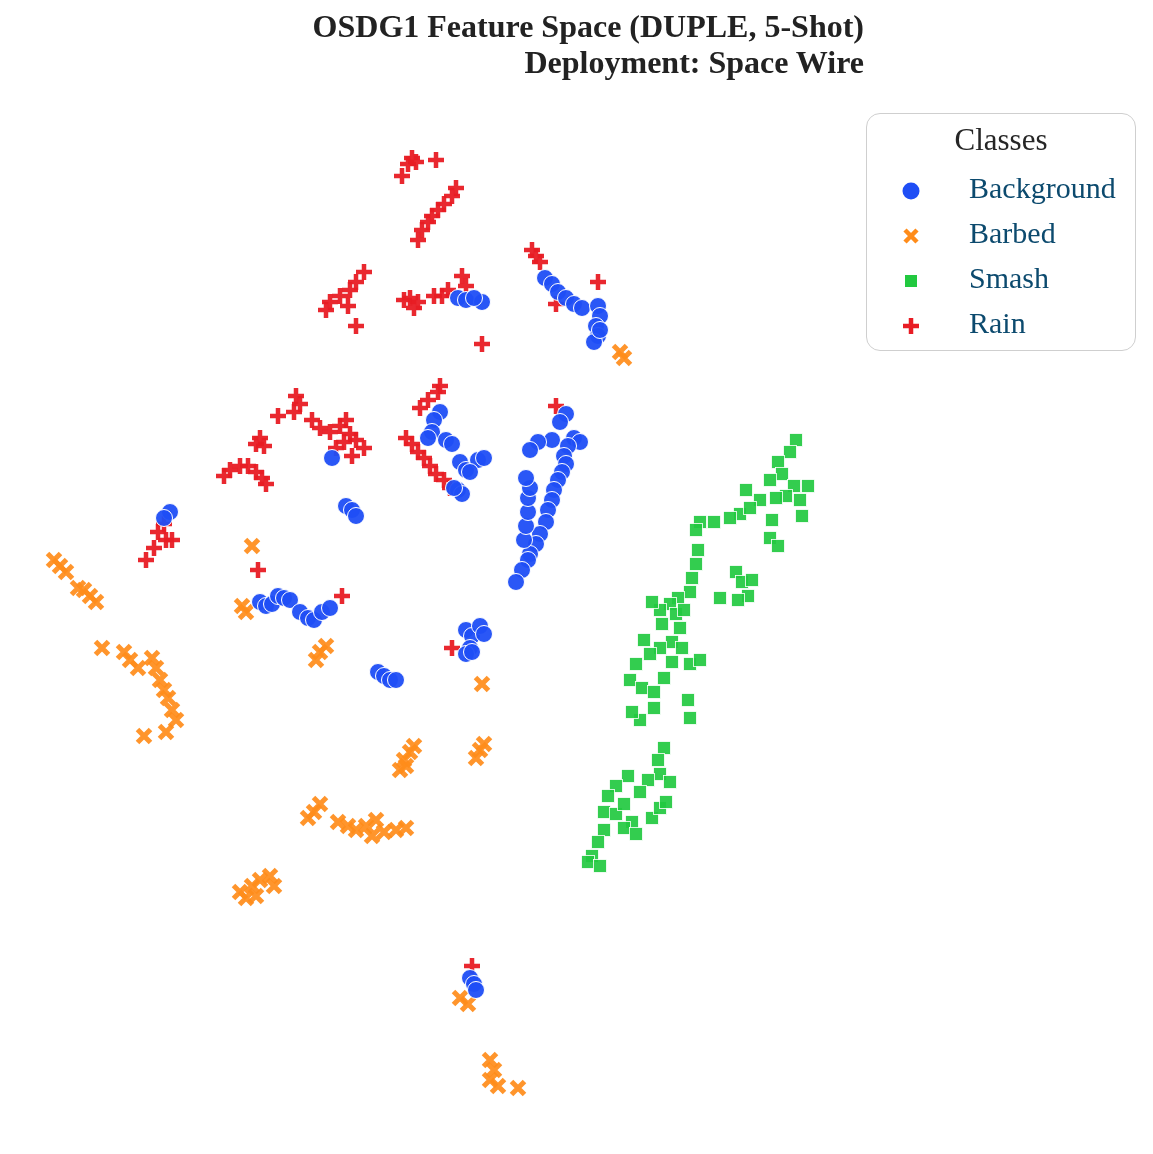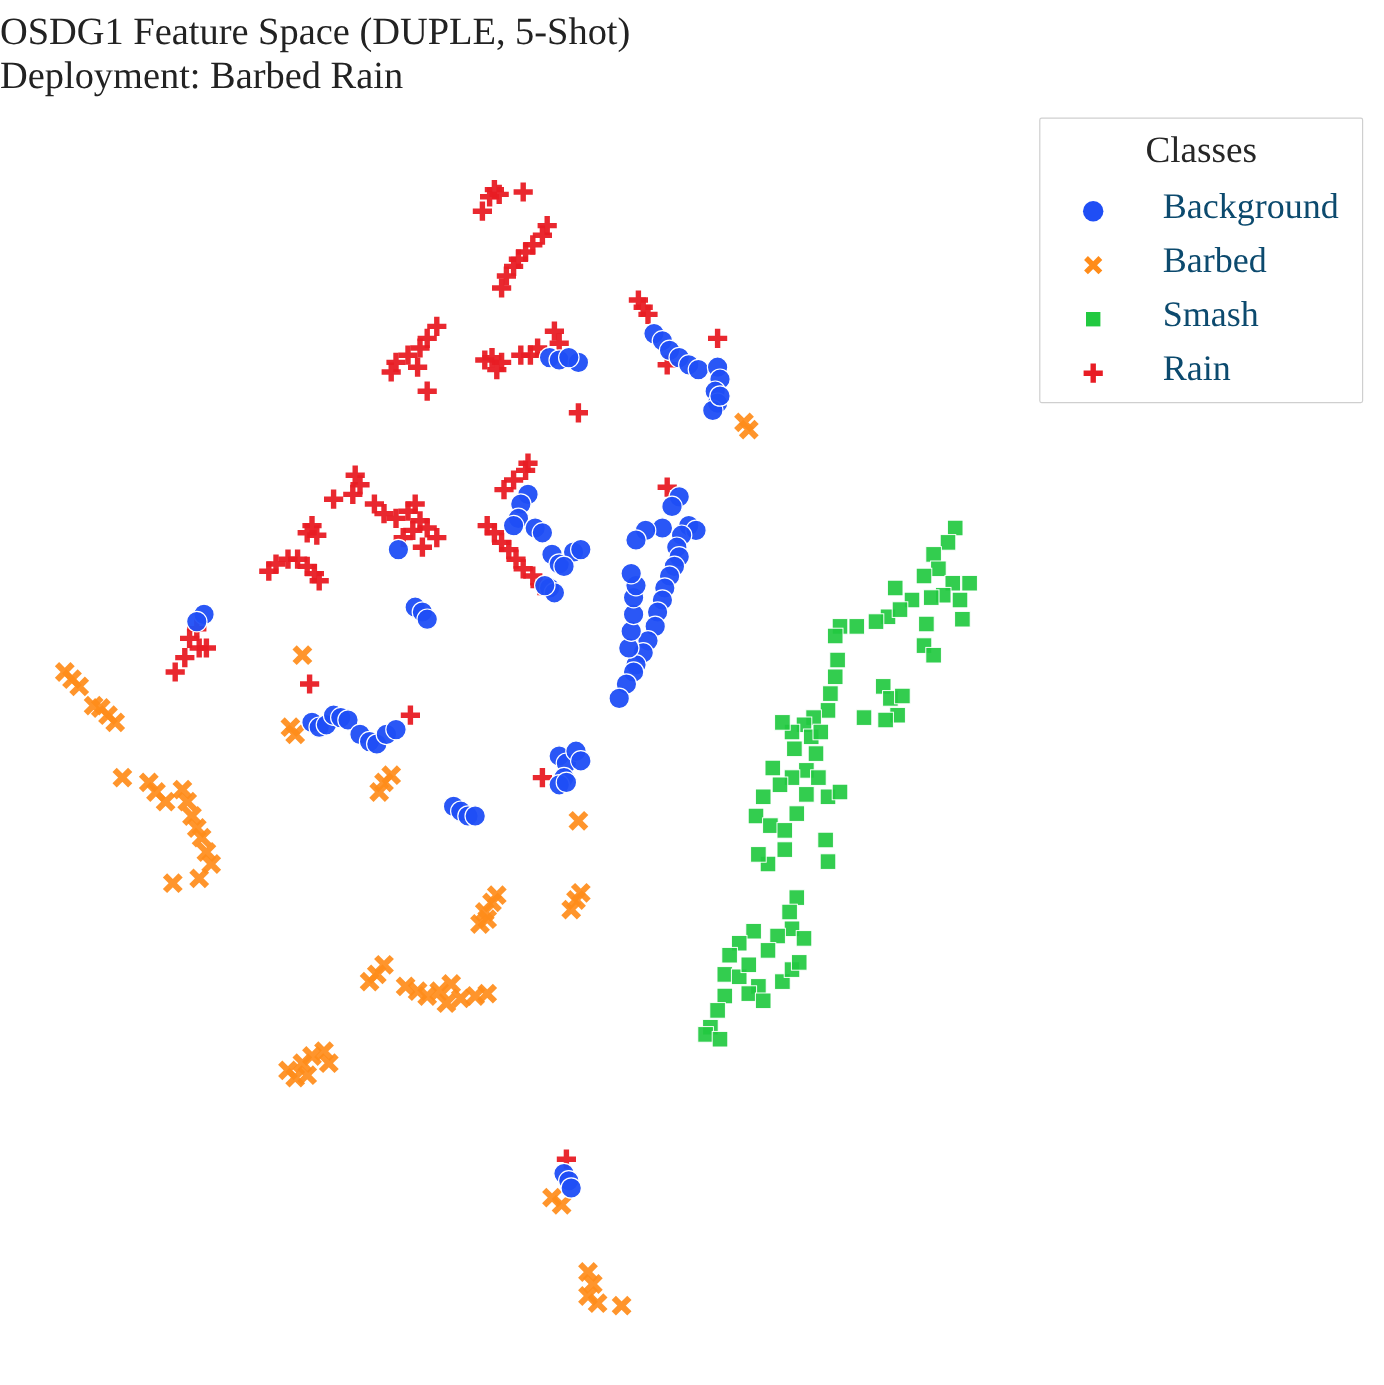--- a/index.html
+++ b/index.html
@@ -1,34 +1,34 @@
 <!DOCTYPE html>
 <html><head>
 <meta charset="utf-8">
 <style>
   html, body { margin: 0; padding: 0; background: #ffffff; }
   body { width: 1153px; height: 1154px; position: relative; overflow: hidden;
          font-family: "Liberation Serif", "DejaVu Serif", serif; }
-  .title { position: absolute; left: 0; width: 864px; top: 8px; text-align: left;
-           font-weight: normal; font-size: 32px; line-height: 36px; color: #222; }
+  .title { position: absolute; left: 0; width: 864px; top: 8px; text-align: right;
+           font-weight: bold; font-size: 32px; line-height: 36px; color: #222; }
   #plot { position: absolute; left: 0; top: 0; }
-  .legend { position: absolute; left: 866px; top: 98px; width: 270px; height: 238px;
-            border: 1.5px solid #cfcfcf; border-radius: 2px; background: #fff; box-sizing: border-box; }
+  .legend { position: absolute; left: 866px; top: 113px; width: 270px; height: 238px;
+            border: 1.5px solid #cfcfcf; border-radius: 14px; background: #fff; box-sizing: border-box; }
   .legend-title { position: absolute; left: 0; width: 100%; top: 8px; text-align: center;
                   font-size: 31px; color: #262626; }
   .legend-item { position: absolute; left: 0; height: 40px; width: 100%; }
   .legend-marker { position: absolute; left: 28px; top: 6px; width: 32px; height: 32px; }
   .legend-label { position: absolute; left: 102px; top: 2px; font-size: 30px; color: #0c4a6e; }
 </style>
 </head>
 <body>
 
 <div class="title">
   <div>OSDG1 Feature Space (DUPLE, 5-Shot)</div>
-  <div>Deployment: Barbed Rain</div>
+  <div>Deployment: Space Wire</div>
 </div>
 
 <svg id="plot" width="1153" height="1154" xmlns="http://www.w3.org/2000/svg">
     <g>
       <rect x="789.5" y="433.5" width="13" height="13" fill="#22c940" stroke="#ffffff" stroke-width="0.8" fill-opacity="0.92"></rect>
       <rect x="783.5" y="445.5" width="13" height="13" fill="#22c940" stroke="#ffffff" stroke-width="0.8" fill-opacity="0.92"></rect>
       <rect x="771.5" y="455.5" width="13" height="13" fill="#22c940" stroke="#ffffff" stroke-width="0.8" fill-opacity="0.92"></rect>
       <rect x="775.5" y="467.5" width="13" height="13" fill="#22c940" stroke="#ffffff" stroke-width="0.8" fill-opacity="0.92"></rect>
       <rect x="763.5" y="473.5" width="13" height="13" fill="#22c940" stroke="#ffffff" stroke-width="0.8" fill-opacity="0.92"></rect>
       <rect x="787.5" y="479.5" width="13" height="13" fill="#22c940" stroke="#ffffff" stroke-width="0.8" fill-opacity="0.92"></rect>

